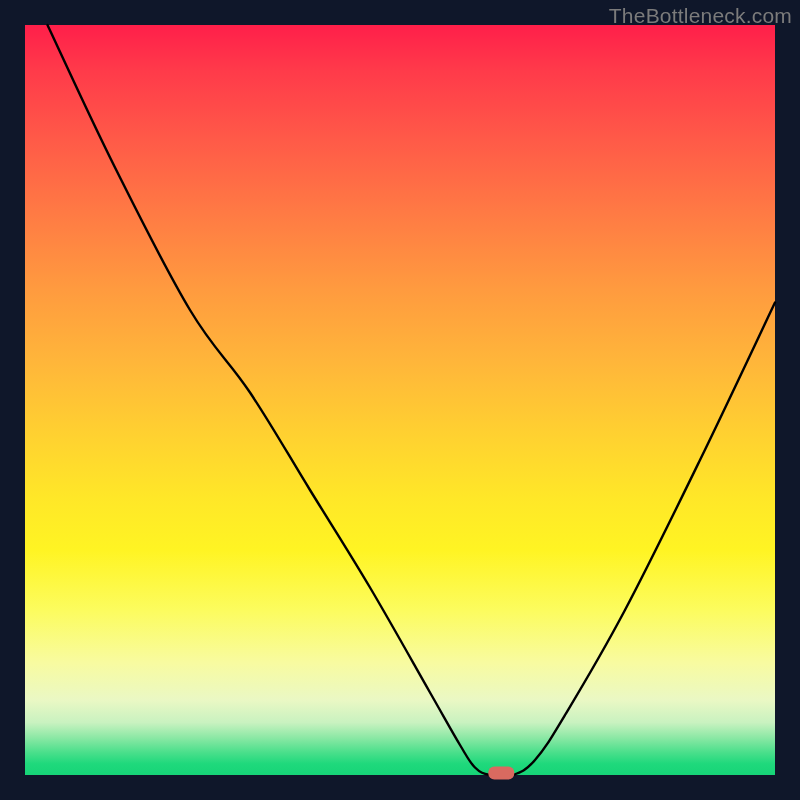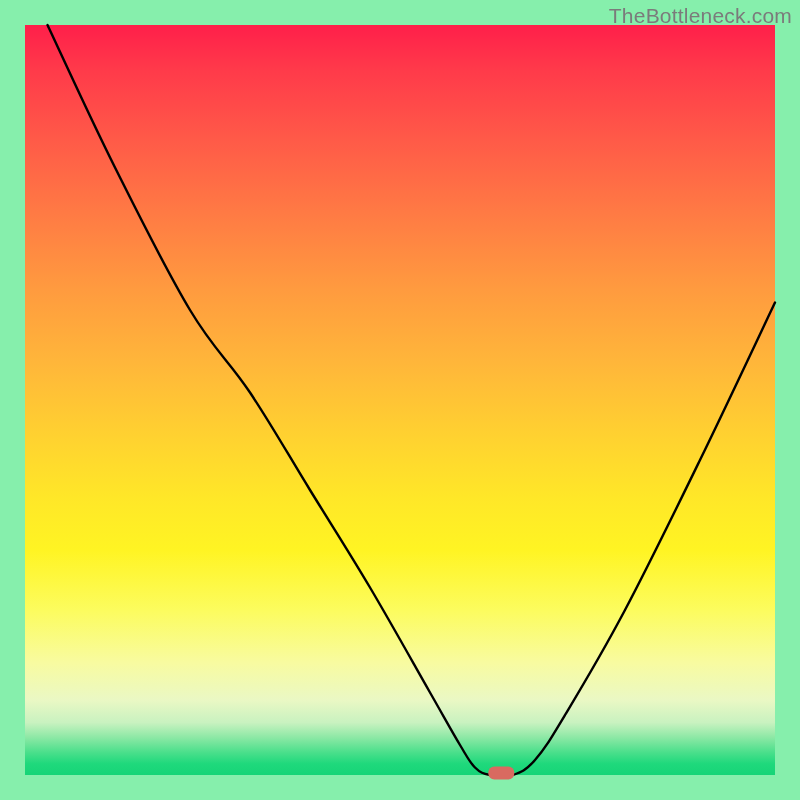--- a/index.html
+++ b/index.html
@@ -8,21 +8,21 @@
     width: 800px;
     height: 800px;
     background: #000;
     overflow: hidden;
     font-family: Arial, Helvetica, sans-serif;
   }
   .frame {
     position: relative;
     width: 800px;
     height: 800px;
-    background: #86efac;
+    background: #0f172a;
   }
   .plot-area {
     position: absolute;
     left: 25px;
     top: 25px;
     width: 750px;
     height: 750px;
     background: linear-gradient(
       to bottom,
       #ff1f4a 0%,

